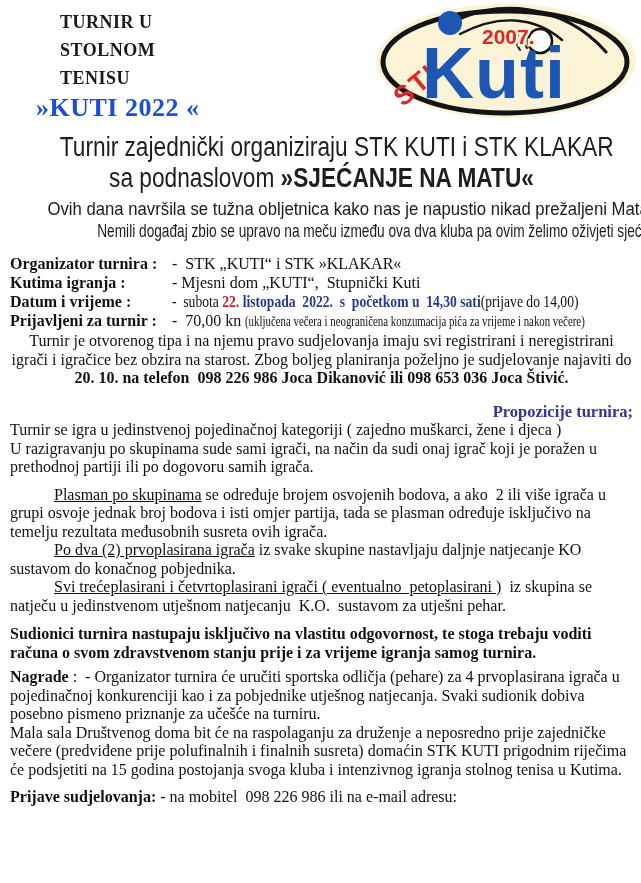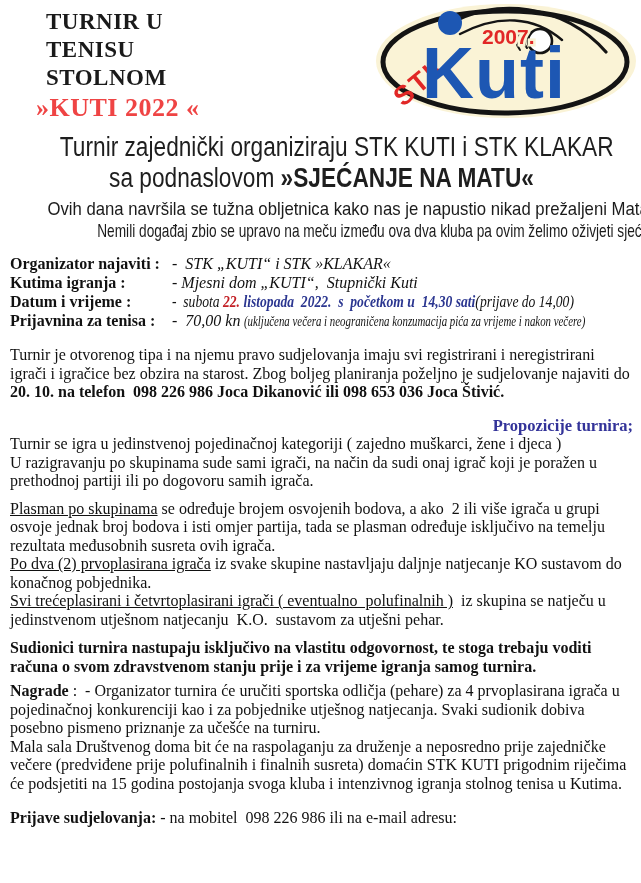--- a/index.html
+++ b/index.html
@@ -1,73 +1,73 @@
 <!DOCTYPE html>
 <html><head>
 <meta charset="utf-8">
 <style>
   html,body{margin:0;padding:0;background:#888;}
   .page{
     position:relative;width:641px;height:883px;background:#ffffff;
     font-family:"Liberation Serif",serif;color:#111;overflow:hidden;margin:0 auto;
   }
   
-  .title-block{position:absolute;top:8px;left:46px;font-weight:bold;font-size:23px;line-height:28px;letter-spacing:.5px;color:#1a1a1a;}
-  .kuti-line{position:absolute;top:93px;left:36px;font-weight:bold;font-size:26px;letter-spacing:.5px;color:#ef4444;}
+  .title-block{position:absolute;top:8px;left:60px;font-weight:bold;font-size:18px;line-height:28px;letter-spacing:.5px;color:#1a1a1a;}
+  .kuti-line{position:absolute;top:93px;left:36px;font-weight:bold;font-size:26px;letter-spacing:.5px;color:#1d4ed8;}
   .logo{position:absolute;top:2px;left:374px;}
   .logo .bg{fill:#faf3d6;}
   .logo .ring{fill:none;stroke:#141414;stroke-width:5;}
   .logo .arc{fill:none;stroke:#141414;stroke-linecap:round;}
   .logo .a1{stroke-width:3.2;}
   .logo .a2{stroke-width:2.4;}
   .logo .a3{stroke-width:2;}
   .logo .ball{fill:#ffffff;stroke:#141414;stroke-width:2.6;}
   .logo .kdot{fill:#1d57b3;}
   .logo text{font-family:"Liberation Sans",sans-serif;font-weight:bold;}
   .logo .stk{fill:#e12726;font-size:27px;letter-spacing:2px;}
   .logo .kuti{fill:#1d57b3;font-size:72px;letter-spacing:1px;}
   .logo .year{fill:#e12726;font-size:21px;stroke:#faf3d6;stroke-width:5px;paint-order:stroke;}
   
   .main{position:absolute;top:132px;left:0;width:641px;box-sizing:border-box;padding:0 8px 0 10px;}
   .sans{font-family:"Liberation Sans",sans-serif;}
   .b{font-weight:bold;}
-  .u{text-decoration:underline;}
+  .u{text-decoration:underline;margin-left:44px;}
   .cx{display:block;white-space:nowrap;text-align:center;}
   .head1,.head2{font-size:27px;line-height:31px;height:31px;color:#1e1e1e;transform:scaleX(.84);transform-origin:50% 50%;}
   .intro{margin-top:4px;}
   .i1,.i2{font-size:19px;line-height:21.5px;height:21.5px;color:#1b1b1b;transform-origin:50% 50%;}
   .i1{transform:scaleX(.88);}
   .i2{transform:scaleX(.72);}
   .info{margin-top:13px;}
   .row{display:flex;font-size:16px;line-height:19px;white-space:pre;}
   .lbl{font-weight:bold;width:162px;flex:none;}
-  .val{white-space:pre;font-style:italic;}
+  .val{white-space:pre;}
   .squeeze{display:inline-block;transform-origin:0 60%;white-space:pre;}
   .dt{transform:scaleX(.85);}
   .fee{transform:scaleX(.70);font-size:15.5px;}
   .red{color:#c32026;font-weight:bold;}
   .navy{color:#2b3690;font-weight:bold;}
   .para{font-size:16px;line-height:18.5px;white-space:pre-wrap;margin:0;}
-  .reg{margin-top:16px;}
+  .reg{margin-top:2px;text-align:center;}
   .rules-head{margin-top:15px;font-size:16.5px;line-height:18.5px;font-weight:bold;color:#333399;text-align:right;}
   .rblock1{}
   .rblock2{margin-top:9px;}
   .disclaimer{margin-top:10px;font-weight:bold;}
   .awards{margin-top:6px;}
-  .signup{margin-top:16px;}
+  .signup{margin-top:9px;}
 </style>
 </head>
 <body>
 
 <div class="page">
 
   <div class="title-block">
     <div>TURNIR U</div>
+    <div>STOLNOM</div>
     <div>TENISU</div>
-    <div>STOLNOM</div>
   </div>
   <div class="kuti-line">»KUTI 2022 «</div>
 
   <svg class="logo" width="264" height="118" viewBox="0 0 264 118" aria-hidden="true">
     <ellipse class="bg" cx="132" cy="59" rx="130" ry="57"></ellipse>
     <ellipse class="ring" cx="131" cy="60" rx="122" ry="51"></ellipse>
     <path class="arc a1" d="M 72 24 C 120 -6 190 2 232 50"></path>
     <path class="arc a2" d="M 86 32 C 124 12 160 14 188 38"></path>
     <path class="arc a3" d="M 146 30 q -7 9 0 18"></path>
     <path class="arc a3" d="M 153 32 q -6 7 0 14"></path>
@@ -83,46 +83,46 @@
     <div class="head1 cx sans">Turnir zajednički organiziraju STK KUTI i STK KLAKAR</div>
     <div class="head2 cx sans"><span>sa podnaslovom </span><span class="b">»SJEĆANJE NA MATU«</span></div>
 
     <div class="intro">
       <div class="i1 cx sans">Ovih dana navršila se tužna obljetnica kako nas je napustio nikad prežaljeni Mata Rečić.</div>
       <div class="i2 cx sans">Nemili događaj zbio se upravo na meču između ova dva kluba pa ovim želimo oživjeti sjećanje na MATU.</div>
     </div>
 
     <div class="info">
       <div class="row">
-        <span class="lbl">Organizator najaviti :</span><span class="val">-  STK „KUTI“ i STK »KLAKAR«</span>
+        <span class="lbl">Organizator turnira :</span><span class="val">-  STK „KUTI“ i STK »KLAKAR«</span>
       </div>
       <div class="row">
         <span class="lbl">Kutima igranja :</span><span class="val">- Mjesni dom „KUTI“,  Stupnički Kuti</span>
       </div>
       <div class="row">
         <span class="lbl">Datum i vrijeme :</span><span class="val"><span class="squeeze dt"><span>-  subota </span><span class="red">22.</span><span class="navy"> listopada  2022.  s  početkom u  14,30 sati</span><span>(prijave do 14,00)</span></span></span>
       </div>
       <div class="row">
-        <span class="lbl">Prijavnina za tenisa :</span><span class="val"><span>-  70,00 kn </span><span class="squeeze fee">(uključena večera i neograničena konzumacija pića za vrijeme i nakon večere)</span></span>
+        <span class="lbl">Prijavljeni za turnir :</span><span class="val"><span>-  70,00 kn </span><span class="squeeze fee">(uključena večera i neograničena konzumacija pića za vrijeme i nakon večere)</span></span>
       </div>
     </div>
 
     <p class="para reg"><span>Turnir je otvorenog tipa i na njemu pravo sudjelovanja imaju svi registrirani i neregistrirani igrači i igračice bez obzira na starost. Zbog boljeg planiranja poželjno je sudjelovanje najaviti do </span><span class="b">20. 10. na telefon  098 226 986 Joca Dikanović ili 098 653 036 Joca Štivić.</span></p>
 
     <div class="rules-head">Propozicije turnira;</div>
 
     <div class="rblock1">
       <div class="para">Turnir se igra u jedinstvenoj pojedinačnoj kategoriji ( zajedno muškarci, žene i djeca )</div>
       <div class="para">U razigravanju po skupinama sude sami igrači, na način da sudi onaj igrač koji je poražen u prethodnoj partiji ili po dogovoru samih igrača.</div>
     </div>
 
     <div class="rblock2">
       <div class="para"><span class="u">Plasman po skupinama</span><span> se određuje brojem osvojenih bodova, a ako  2 ili više igrača u grupi osvoje jednak broj bodova i isti omjer partija, tada se plasman određuje isključivo na temelju rezultata međusobnih susreta ovih igrača.</span></div>
       <div class="para"><span class="u">Po dva (2) prvoplasirana igrača</span><span> iz svake skupine nastavljaju daljnje natjecanje KO sustavom do konačnog pobjednika.</span></div>
-      <div class="para"><span class="u">Svi trećeplasirani i četvrtoplasirani igrači ( eventualno  polufinalnih )</span><span>  iz skupina se natječu u jedinstvenom utješnom natjecanju  K.O.  sustavom za utješni pehar.</span></div>
+      <div class="para"><span class="u">Svi trećeplasirani i četvrtoplasirani igrači ( eventualno  petoplasirani )</span><span>  iz skupina se natječu u jedinstvenom utješnom natjecanju  K.O.  sustavom za utješni pehar.</span></div>
     </div>
 
     <div class="para disclaimer">Sudionici turnira nastupaju isključivo na vlastitu odgovornost, te stoga trebaju voditi računa o svom zdravstvenom stanju prije i za vrijeme igranja samog turnira.</div>
 
     <div class="awards">
       <div class="para"><span class="b">Nagrade</span><span> :  </span><span>- Organizator turnira će uručiti sportska odličja (pehare) za 4 prvoplasirana igrača u pojedinačnoj konkurenciji kao i za pobjednike utješnog natjecanja. Svaki sudionik dobiva posebno pismeno priznanje za učešće na turniru.</span></div>
       <div class="para">Mala sala Društvenog doma bit će na raspolaganju za druženje a neposredno prije zajedničke večere (predviđene prije polufinalnih i finalnih susreta) domaćin STK KUTI prigodnim riječima će podsjetiti na 15 godina postojanja svoga kluba i intenzivnog igranja stolnog tenisa u Kutima.</div>
     </div>
 
     <div class="para signup"><span class="b">Prijave sudjelovanja:</span><span> - na mobitel  098 226 986 ili na e-mail adresu: </span></div>

